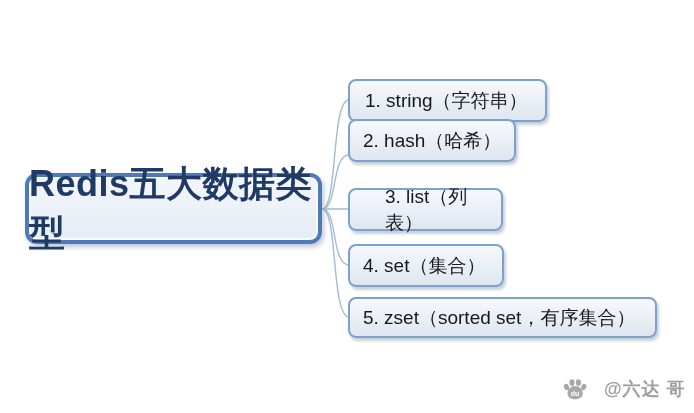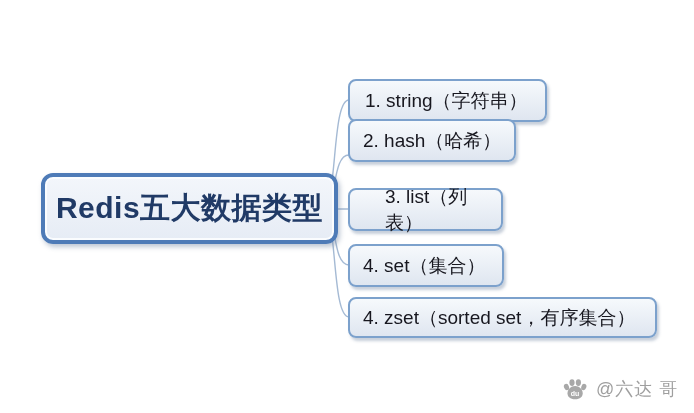--- a/index.html
+++ b/index.html
@@ -32,25 +32,24 @@
   .root-node {
     left: 25px;
     top: 173px;
     width: 297px;
     height: 71px;
     justify-content: center;
     border: 4px solid #4e7bb7;
     border-radius: 12px;
     background: linear-gradient(180deg, #f3f6fb 0%, #e6ecf5 100%);
     box-shadow: 2px 3px 5px rgba(110, 130, 160, 0.45), inset 0 0 0 2px #fafcfe;
-    font-size: 30px;
+    font-size: 36px;
     font-weight: bold;
     color: #203a66;
     letter-spacing: 0.5px;
-    margin-left: 16px;
   }
   .child-node {
     left: 348px;
     height: 43px;
     border: 2px solid #7ca1cc;
     border-radius: 8px;
     background: linear-gradient(180deg, #f6f9fc 0%, #dfe6f0 100%);
     box-shadow: 2px 3px 3px rgba(130, 148, 172, 0.45);
     font-size: 19px;
     color: #17171f;
@@ -63,23 +62,23 @@
   .c5 { top: 297px; width: 309px; height: 41px; }
   .watermark {
     position: absolute;
     left: 562px;
     top: 377px;
     display: flex;
     align-items: center;
     z-index: 3;
   }
   .watermark-text {
-    margin-left: 8px;
+    margin-left: 16px;
     font-size: 18px;
-    font-weight: normal;
+    font-weight: bold;
     color: #9f9f9f;
     letter-spacing: 1px;
     white-space: pre;
   }
 </style>
 </head>
 <body>
 
 <div class="canvas">
 
@@ -107,21 +106,21 @@
 
   <div class="node child-node c3">
     <span>3. list（列表）</span>
   </div>
 
   <div class="node child-node c4">
     <span>4. set（集合）</span>
   </div>
 
   <div class="node child-node c5">
-    <span>4. zset（sorted set，有序集合）</span>
+    <span>5. zset（sorted set，有序集合）</span>
   </div>
 
   <div class="watermark">
     <svg width="26" height="22" viewBox="0 0 26 22" xmlns="http://www.w3.org/2000/svg">
       <ellipse cx="4.5" cy="9" rx="2.5" ry="3.3" fill="#a8a8a8" transform="rotate(-20 4.5 9)"></ellipse>
       <ellipse cx="10" cy="4.6" rx="2.6" ry="3.4" fill="#a8a8a8"></ellipse>
       <ellipse cx="16.4" cy="4.6" rx="2.6" ry="3.4" fill="#a8a8a8"></ellipse>
       <ellipse cx="21.8" cy="9" rx="2.5" ry="3.3" fill="#a8a8a8" transform="rotate(20 21.8 9)"></ellipse>
       <path d="M13.1 8 C8.9 8 5.5 11.5 5.5 15.2 C5.5 18.7 8.1 21.2 13.1 21.2 C18.1 21.2 20.7 18.7 20.7 15.2 C20.7 11.5 17.3 8 13.1 8 Z" fill="#a8a8a8"></path>
       <text x="13.1" y="17.6" font-size="7" font-weight="bold" fill="#ffffff" text-anchor="middle">du</text>

